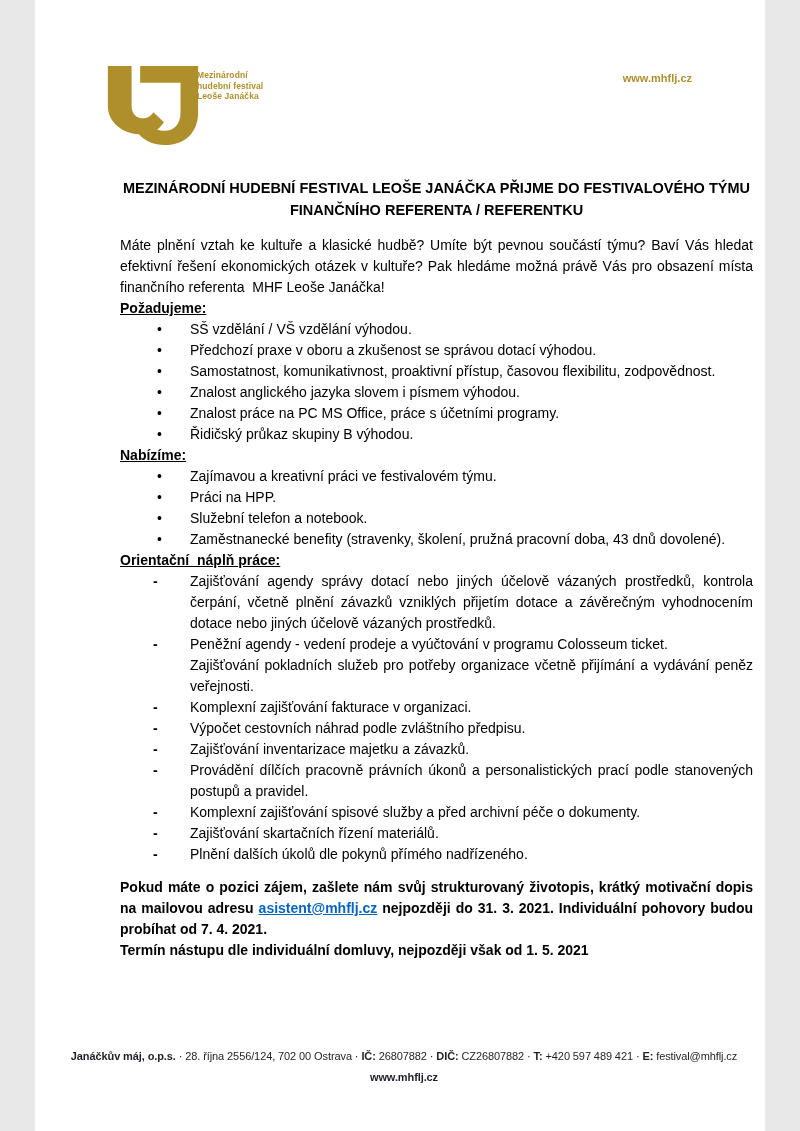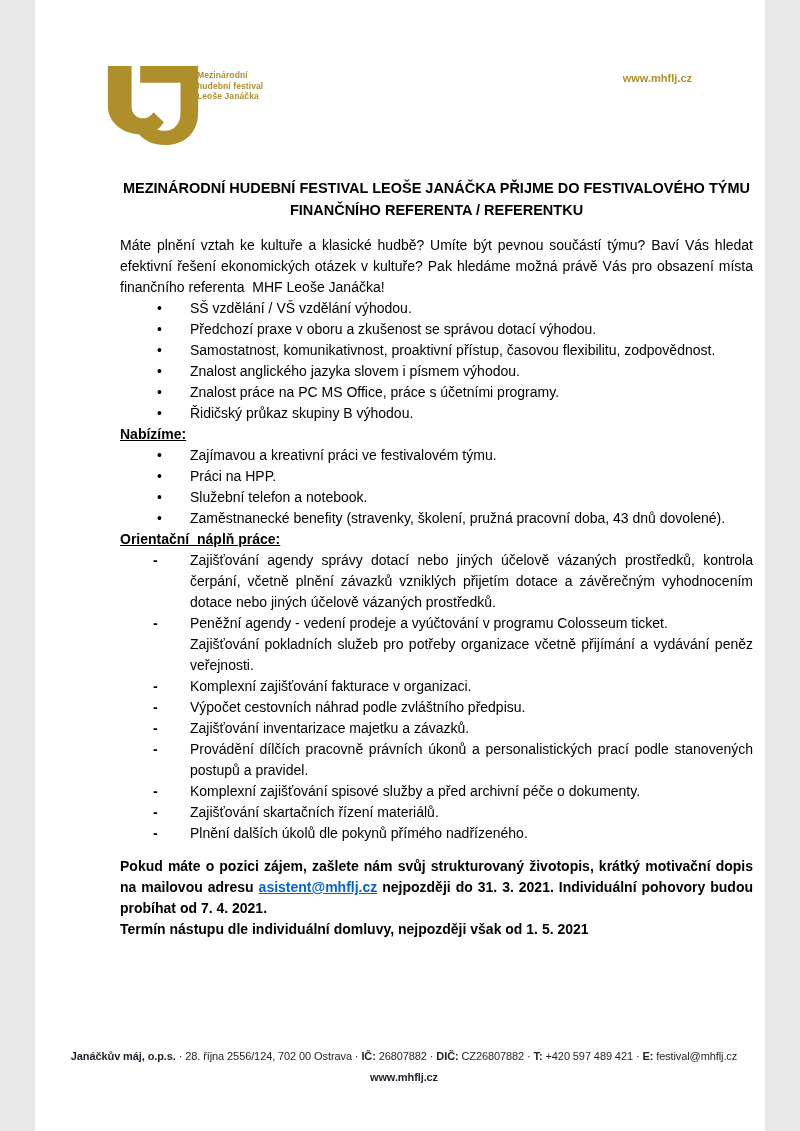--- a/index.html
+++ b/index.html
@@ -68,20 +68,21 @@
   <div class="content">
 
     <h1 class="title">
       <div>MEZINÁRODNÍ HUDEBNÍ FESTIVAL LEOŠE JANÁČKA PŘIJME DO FESTIVALOVÉHO TÝMU</div>
       <div>FINANČNÍHO REFERENTA / REFERENTKU</div>
     </h1>
 
     <p class="intro">Máte plnění vztah ke kultuře a klasické hudbě? Umíte být pevnou součástí týmu? Baví Vás hledat efektivní řešení ekonomických otázek v kultuře? Pak hledáme možná právě Vás pro obsazení místa finančního referenta  MHF Leoše Janáčka!</p>
 
     <div class="section">
+      <div class="sec-heading">Požadujeme:</div>
       <ul class="list bullet">
 
           <li>
             <span class="marker">•</span>
             <span class="li-text">SŠ vzdělání / VŠ vzdělání výhodou.</span>
             
           </li>
 
           <li>
             <span class="marker">•</span>

